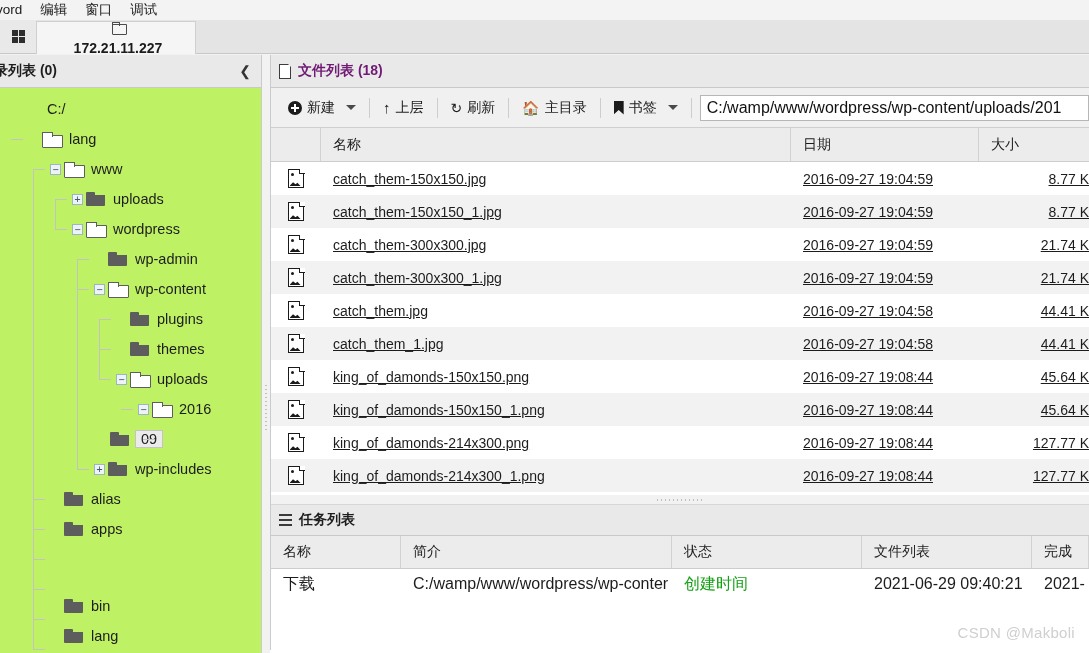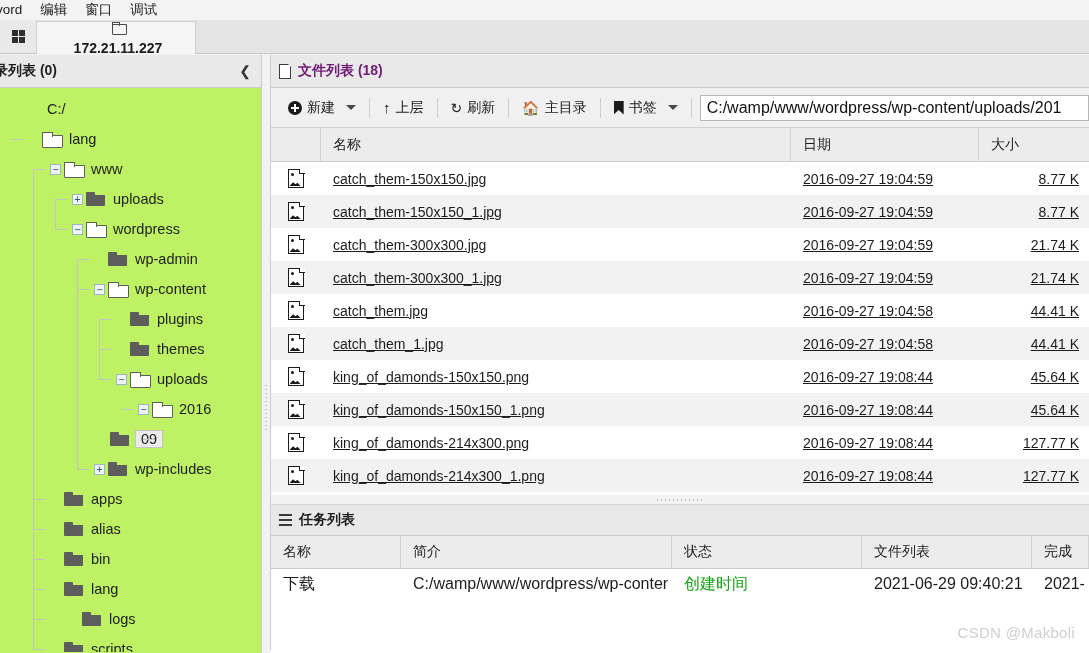--- a/index.html
+++ b/index.html
@@ -192,21 +192,21 @@
   .fhead .hc.c-name { width: 470px; }
   .fhead .hc.c-date { width: 188px; }
   .fhead .hc.c-size { flex: 1; border-right: none; }
 
   .frow { display: flex; height: 33px; align-items: center; font-size: 14px; color: #1c1c1c; }
   .frow.alt { background: #f2f2f2; }
   .frow .fc { padding: 0 12px; white-space: nowrap; overflow: hidden; text-decoration: underline; }
   .frow .fc.c-icon { width: 50px; padding: 0; display: flex; align-items: center; justify-content: center; }
   .frow .fc.c-name { width: 470px; }
   .frow .fc.c-date { width: 188px; }
-  .frow .fc.c-size { flex: 1; text-align: right; padding-right: 10px; }
+  .frow .fc.c-size { flex: 1; text-align: right; padding-right: 0; }
 
   .imgfile-ic { width: 16px; height: 19px; position: relative; }
   .imgfile-ic .pg { position: absolute; inset: 0; border: 1.5px solid #1a1a1a; background: #fff; }
   .imgfile-ic .corner { position: absolute; right: -0.8px; top: -0.8px; width: 6px; height: 6px;
                         background: #fff; border-left: 1.5px solid #1a1a1a; border-bottom: 1.5px solid #1a1a1a; }
   .imgfile-ic .dot { position: absolute; left: 2.5px; top: 4px; width: 3px; height: 3px; background: #1a1a1a; border-radius: 50%; }
   .imgfile-ic .mtn { position: absolute; left: 1.5px; bottom: 2px; width: 11px; height: 6px; background: #1a1a1a;
                      clip-path: polygon(0 100%, 32% 36%, 55% 72%, 72% 46%, 100% 100%); }
 
   .hsplit {
@@ -344,28 +344,28 @@
           <span class="lbl sel">09</span>
         </div>
         <div class="tnode" style="padding-left: 94px;">
           <span class="tog">+</span>
           <span class="fo solid"></span>
           <span class="lbl">wp-includes</span>
         </div>
         <div class="tnode" style="padding-left: 50px;">
           <span class="tog blank"></span>
           <span class="fo solid"></span>
+          <span class="lbl">alias</span>
+        </div>
+        <div class="tnode" style="padding-left: 50px;">
+          <span class="tog blank"></span>
+          <span class="fo solid"></span>
           <span class="lbl">apps</span>
         </div>
-        <div class="tnode" style="padding-left: 50px;">
-          <span class="tog blank"></span>
-          <span class="fo solid"></span>
-          <span class="lbl">alias</span>
-        </div>
-        <div class="tnode" style="padding-left: 50px;">
+        <div class="tnode" style="padding-left: 50px; margin-top: 47px;">
           <span class="tog blank"></span>
           <span class="fo solid"></span>
           <span class="lbl">bin</span>
         </div>
         <div class="tnode" style="padding-left: 50px;">
           <span class="tog blank"></span>
           <span class="fo solid"></span>
           <span class="lbl">lang</span>
         </div>
         <div class="tnode" style="padding-left: 36px; margin-left: 32px;">

